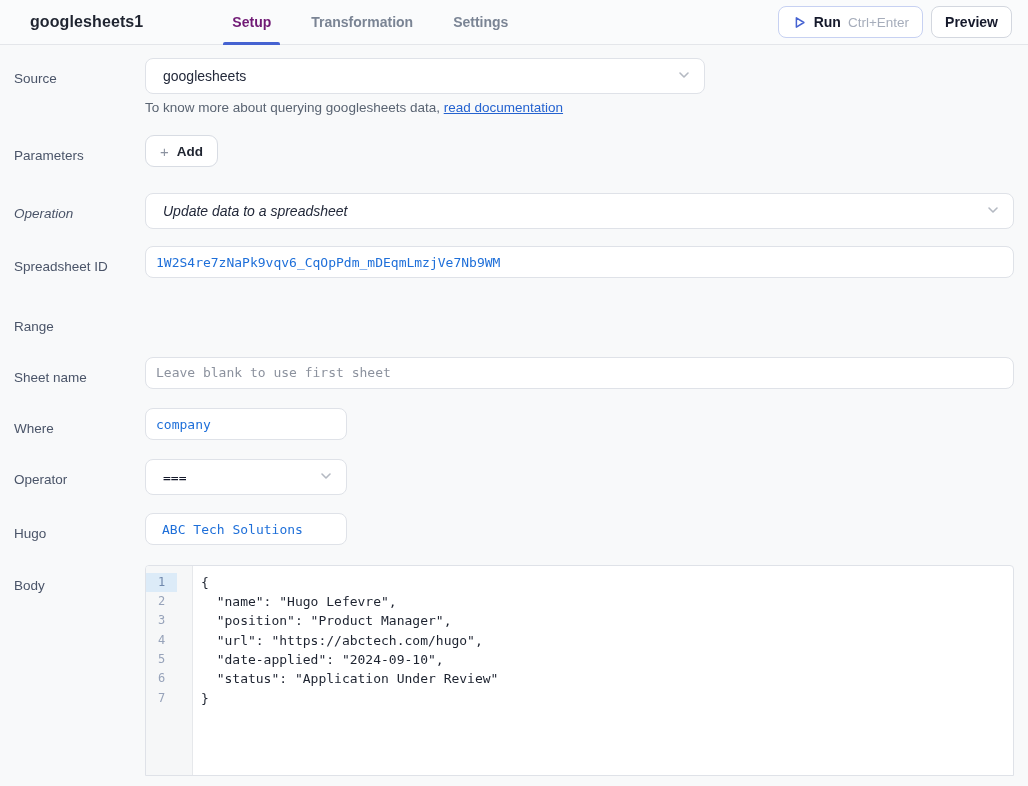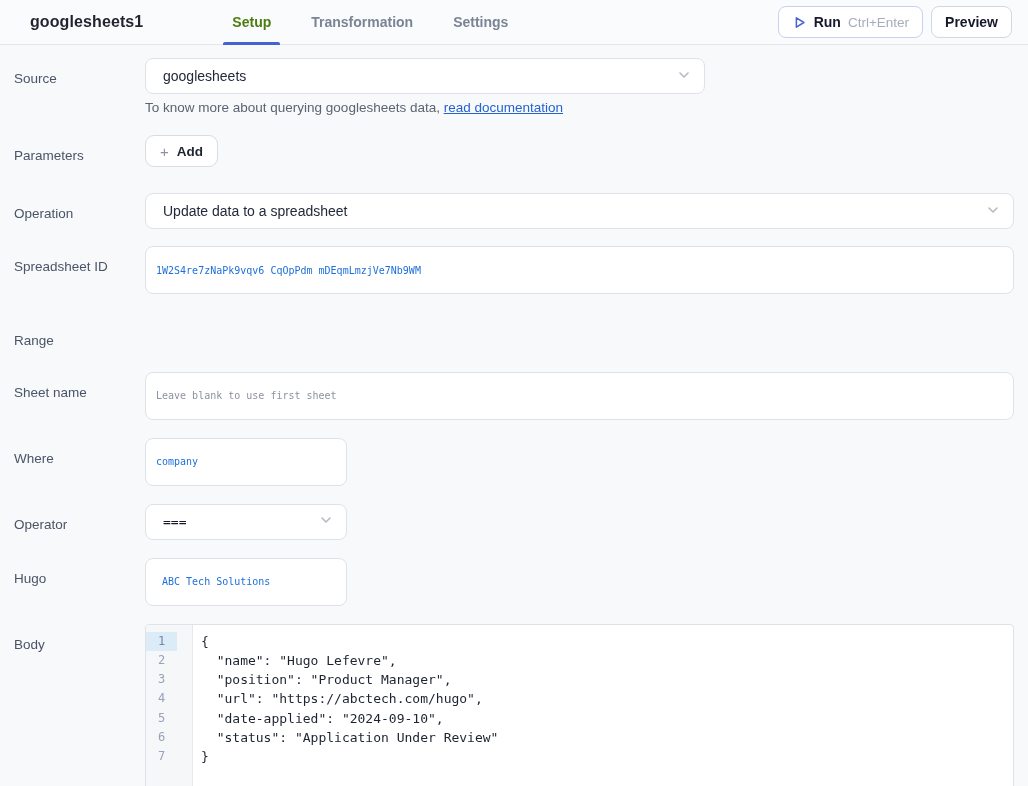--- a/index.html
+++ b/index.html
@@ -24,21 +24,21 @@
     font-size:16px; font-weight:700; color:#1f2430;
     letter-spacing:.1px;
   }
   .tabs { display:flex; margin-left:80px; }
   .tab {
     display:flex; align-items:center;
     padding:0 9px; margin-right:22px;
     font-size:14px; font-weight:700; color:#7a8494;
     cursor:pointer; position:relative;
   }
-  .tab.active { color:#4d7c0f; font-weight:600; }
+  .tab.active { color:#701a75; font-weight:600; }
   .tab.active::after {
     content:""; position:absolute; left:0; right:0; bottom:-1px;
     height:3px; background:var(--accent,#4562d1); border-radius:2px 2px 0 0;
   }
   .header-actions {
     margin-left:auto; align-self:center;
     display:flex; align-items:center; gap:8px; margin-right:16px;
   }
   .btn {
     display:flex; align-items:center; gap:7px;
@@ -57,21 +57,21 @@
   .row { display:flex; margin:0 14px; }
   .row-label {
     width:131px; flex:none;
     padding-top:9px; padding-right:10px;
     font-size:13.5px; color:#4a5468; line-height:1.8;
   }
   .field-col { flex:1; min-width:0; }
 
   .mt-params { margin-top:20px; }
   .mt-source { margin-top:13px; }
-  .mt-operation { margin-top:25px; }
+  .mt-operation { margin-top:25px;font-style:italic; }
   .mt-spreadsheet { margin-top:17px; }
   .mt-range { margin-top:26px;flex-direction:column; }
   .mt-std { margin-top:18px; }
 
   .add-btn {
     display:inline-flex; align-items:center; gap:8px;
     height:32px; padding:0 14px;
     background:#ffffff; border:1px solid #d8dce3; border-radius:9px;
     font-size:13.5px; font-weight:600; color:#1f2430; cursor:pointer;
     font-family:"Liberation Sans", sans-serif;
@@ -87,24 +87,24 @@
     cursor:pointer;
   }
   .select .sel-text { flex:1; }
   .select.mono .sel-text { font-family:"DejaVu Sans Mono", monospace; font-size:13px; color:#15192b; }
   .chev { flex:none; }
 
   .w-source { width:560px; }
   .w-small { width:202px; }
 
   .text-input {
-    width:100%; height:48px;
+    width:100%; height:32px;
     background:#fff; border:1px solid #dfe2e8; border-radius:8px;
     padding:0 10px;
-    font-family:"DejaVu Sans Mono", monospace; font-size:10px;
+    font-family:"DejaVu Sans Mono", monospace; font-size:13px;
     color:var(--code-blue,#1e6fd9);
     outline:none;
   }
   .text-input::placeholder { color:#8c929e; opacity:1; }
 
   .help-text {
     margin-top:6px; font-size:13.5px; color:#5a6472;
   }
   .help-text a { color:var(--link,#2563d0); text-decoration:underline; cursor:pointer; }
 

